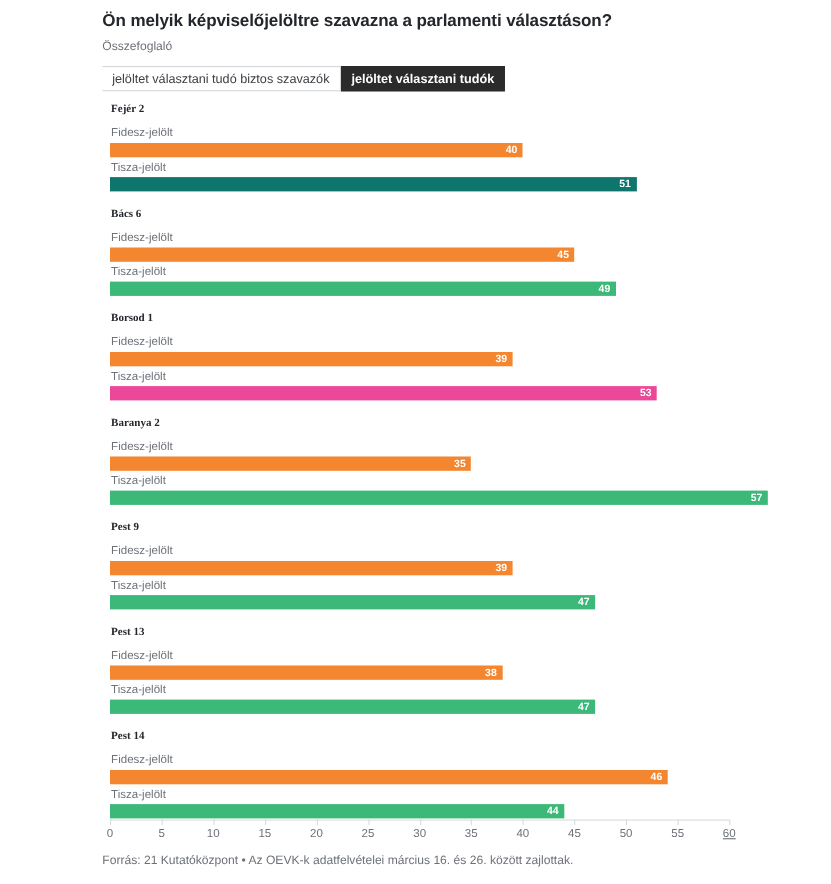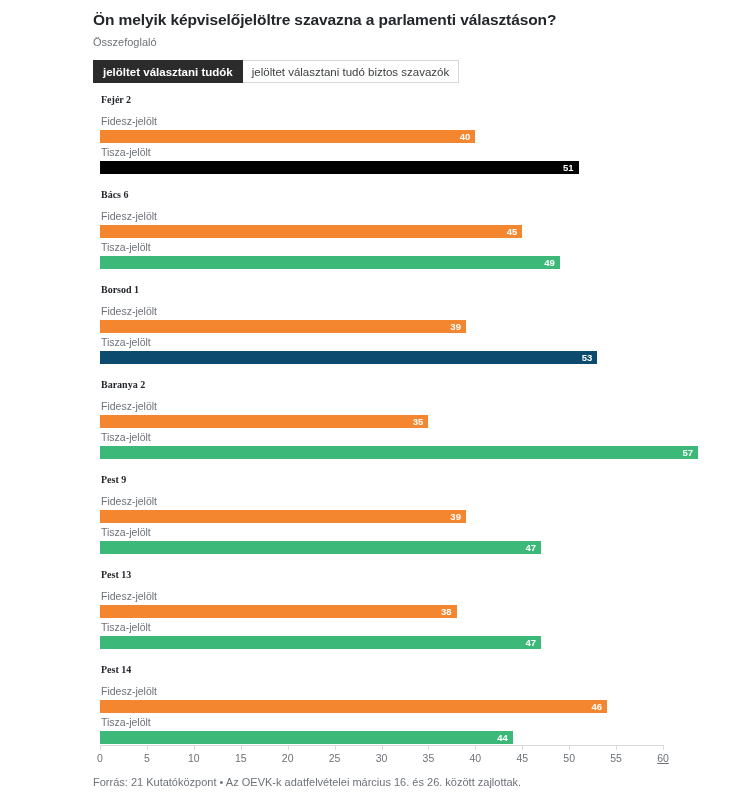--- a/index.html
+++ b/index.html
@@ -165,36 +165,36 @@
 <body>
 
 <div class="page">
 
   <div class="header">
     <h1 class="chart-title">Ön melyik képviselőjelöltre szavazna a parlamenti választáson?</h1>
     <div class="chart-subtitle">Összefoglaló</div>
   </div>
 
   <div class="tabs" id="tab-bar">
+      <div class="tab inactive">jelöltet választani tudó biztos szavazók</div>
       <div class="tab active">jelöltet választani tudók</div>
-      <div class="tab inactive">jelöltet választani tudó biztos szavazók</div>
     </div>
 
   <div class="plot" id="plot">
       <div class="group">
         <div class="group-title" style="top: 2px;">Fejér 2</div>
         <div class="series-label" style="top: 23px;">Fidesz-jelölt</div>
         <div class="bar-track" style="top: 38px; width: 375.333px;">
           <div class="bar" style="background: rgb(244, 134, 47); width: 100%;">
             <span class="bar-value">40</span>
           </div>
         </div>
         <div class="series-label" style="top: 54px;">Tisza-jelölt</div>
         <div class="bar-track" style="top: 69px; width: 478.55px;">
-          <div class="bar" style="background: #000000; width: 100%;">
+          <div class="bar" style="background: #0f766e; width: 100%;">
             <span class="bar-value">51</span>
           </div>
         </div>
       </div>
       <div class="group">
         <div class="group-title" style="top: 97px;">Bács 6</div>
         <div class="series-label" style="top: 118px;">Fidesz-jelölt</div>
         <div class="bar-track" style="top: 133px; width: 422.25px;">
           <div class="bar" style="background: rgb(244, 134, 47); width: 100%;">
             <span class="bar-value">45</span>
@@ -210,21 +210,21 @@
       <div class="group">
         <div class="group-title" style="top: 192px;">Borsod 1</div>
         <div class="series-label" style="top: 213px;">Fidesz-jelölt</div>
         <div class="bar-track" style="top: 228px; width: 365.95px;">
           <div class="bar" style="background: rgb(244, 134, 47); width: 100%;">
             <span class="bar-value">39</span>
           </div>
         </div>
         <div class="series-label" style="top: 244px;">Tisza-jelölt</div>
         <div class="bar-track" style="top: 259px; width: 497.317px;">
-          <div class="bar" style="background: #0c4a6e; width: 100%;">
+          <div class="bar" style="background: #ec4899; width: 100%;">
             <span class="bar-value">53</span>
           </div>
         </div>
       </div>
       <div class="group">
         <div class="group-title" style="top: 287px;">Baranya 2</div>
         <div class="series-label" style="top: 308px;">Fidesz-jelölt</div>
         <div class="bar-track" style="top: 323px; width: 328.417px;">
           <div class="bar" style="background: rgb(244, 134, 47); width: 100%;">
             <span class="bar-value">35</span>

